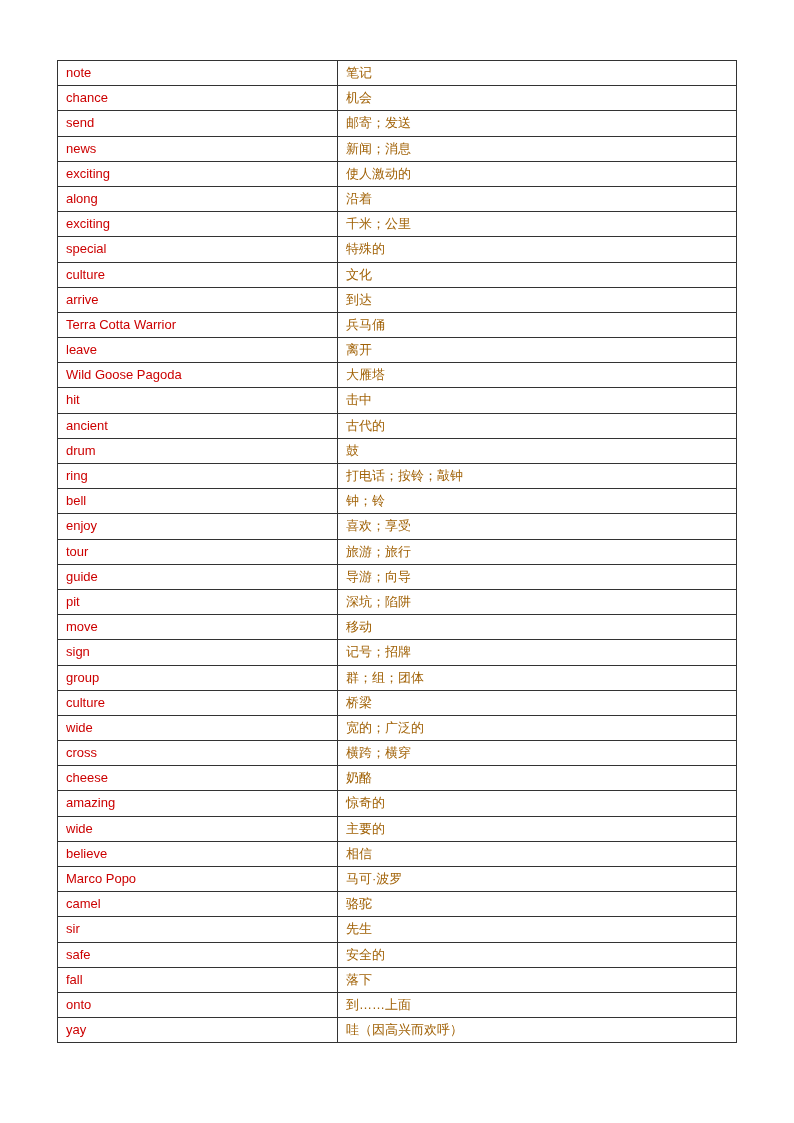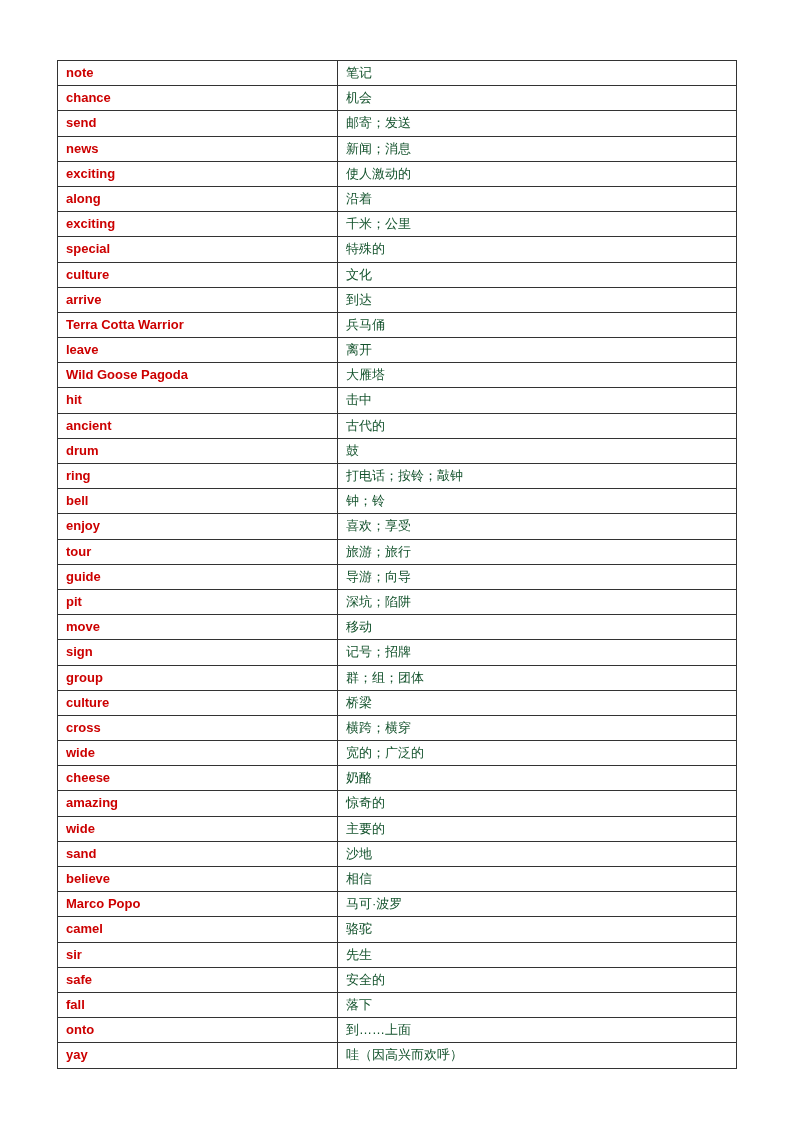--- a/index.html
+++ b/index.html
@@ -23,24 +23,24 @@
     }
     .vocab-table tr td {
       border: 1px solid #333;
       padding: 3px 8px;
       height: 21px;
       line-height: 1.4;
     }
     .vocab-table tr td:first-child {
       width: 280px;
       color: #cc0000;
-      font-weight: bold;
+      font-weight: normal;
     }
     .vocab-table tr td:last-child {
-      color: #14532d;
+      color: #a16207;
     }
   </style>
 </head>
 <body>
 
 <table class="vocab-table">
   <tbody id="table-body">
       <tr>
         <td>note</td>
         <td>笔记</td>
@@ -139,42 +139,38 @@
       </tr>
       <tr>
         <td>group</td>
         <td>群；组；团体</td>
       </tr>
       <tr>
         <td>culture</td>
         <td>桥梁</td>
       </tr>
       <tr>
+        <td>wide</td>
+        <td>宽的；广泛的</td>
+      </tr>
+      <tr>
         <td>cross</td>
         <td>横跨；横穿</td>
       </tr>
       <tr>
-        <td>wide</td>
-        <td>宽的；广泛的</td>
-      </tr>
-      <tr>
         <td>cheese</td>
         <td>奶酪</td>
       </tr>
       <tr>
         <td>amazing</td>
         <td>惊奇的</td>
       </tr>
       <tr>
         <td>wide</td>
         <td>主要的</td>
-      </tr>
-      <tr>
-        <td>sand</td>
-        <td>沙地</td>
       </tr>
       <tr>
         <td>believe</td>
         <td>相信</td>
       </tr>
       <tr>
         <td>Marco Popo</td>
         <td>马可·波罗</td>
       </tr>
       <tr>

